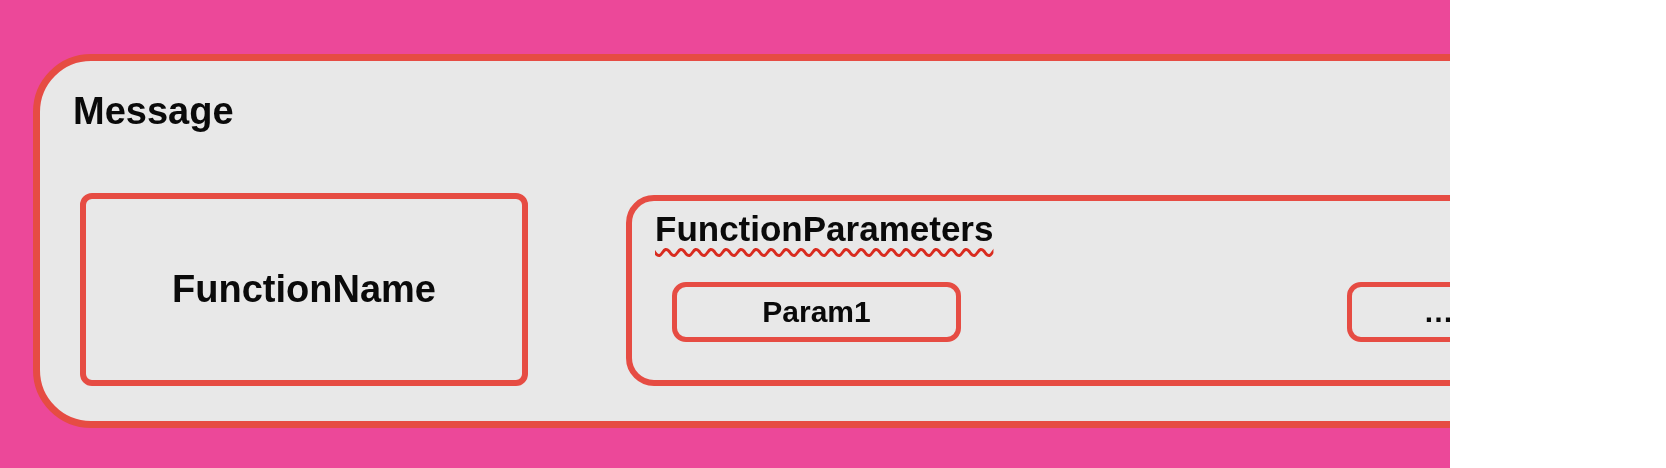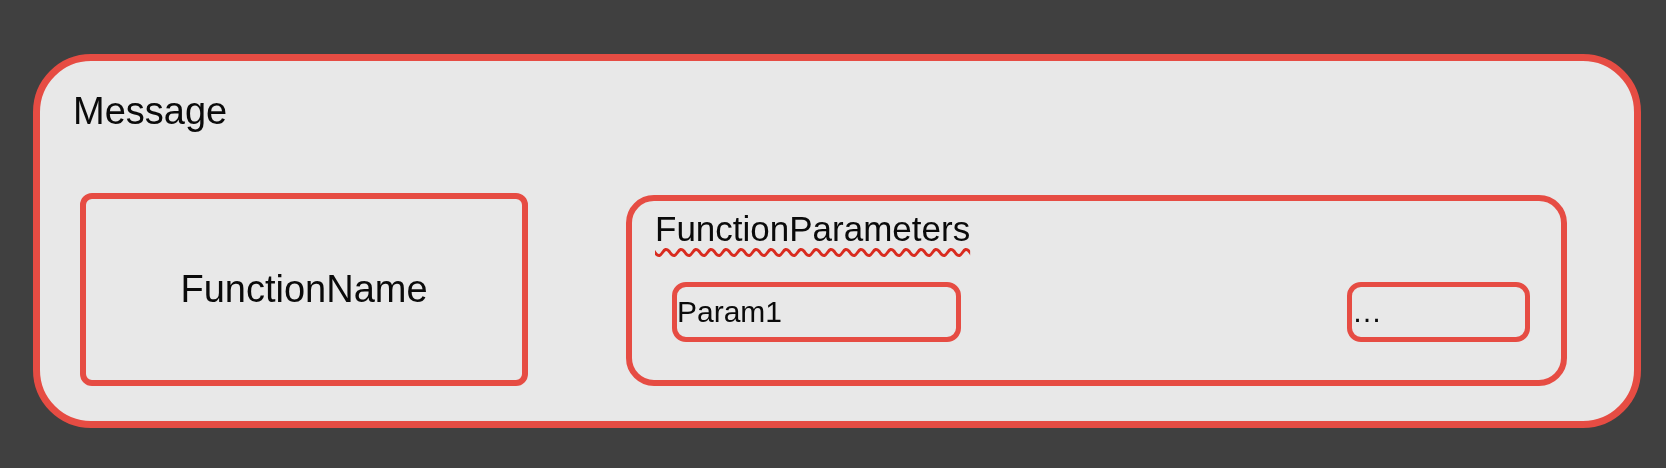--- a/index.html
+++ b/index.html
@@ -9,24 +9,25 @@
     --squiggle: #d92b1f;
   }
   * { margin: 0; padding: 0; box-sizing: border-box; }
   html, body { background: #ffffff; }
   body {
     font-family: "Liberation Sans", "DejaVu Sans", sans-serif;
     color: var(--text);
   }
   .canvas {
     position: relative;
-    width: 1666px;
+    width: 1450px;
     height: 468px;
-    background: #404040;
+    background: #ec4899;
     overflow: hidden;
+    font-weight: bold;
   }
   .box {
     position: absolute;
     background: var(--fill);
     border-style: solid;
     border-color: var(--border);
   }
   .message-box {
     left: 33px; top: 54px;
     width: 1608px; height: 374px;
@@ -69,20 +70,21 @@
     text-underline-offset: 7px;
     text-decoration-skip-ink: none;
   }
   .param-box {
     top: 81px;
     height: 60px;
     border-width: 5px;
     border-radius: 14px;
     display: flex;
     align-items: center;
+    justify-content: center;
   }
   .param-label {
     font-size: 30px;
     white-space: nowrap;
   }
   .param-1 { left: 40px;  width: 289px; }
   .param-2 { left: 377px; width: 292px; }
   .param-etc { left: 715px; width: 183px; }
 </style>
 </head>

